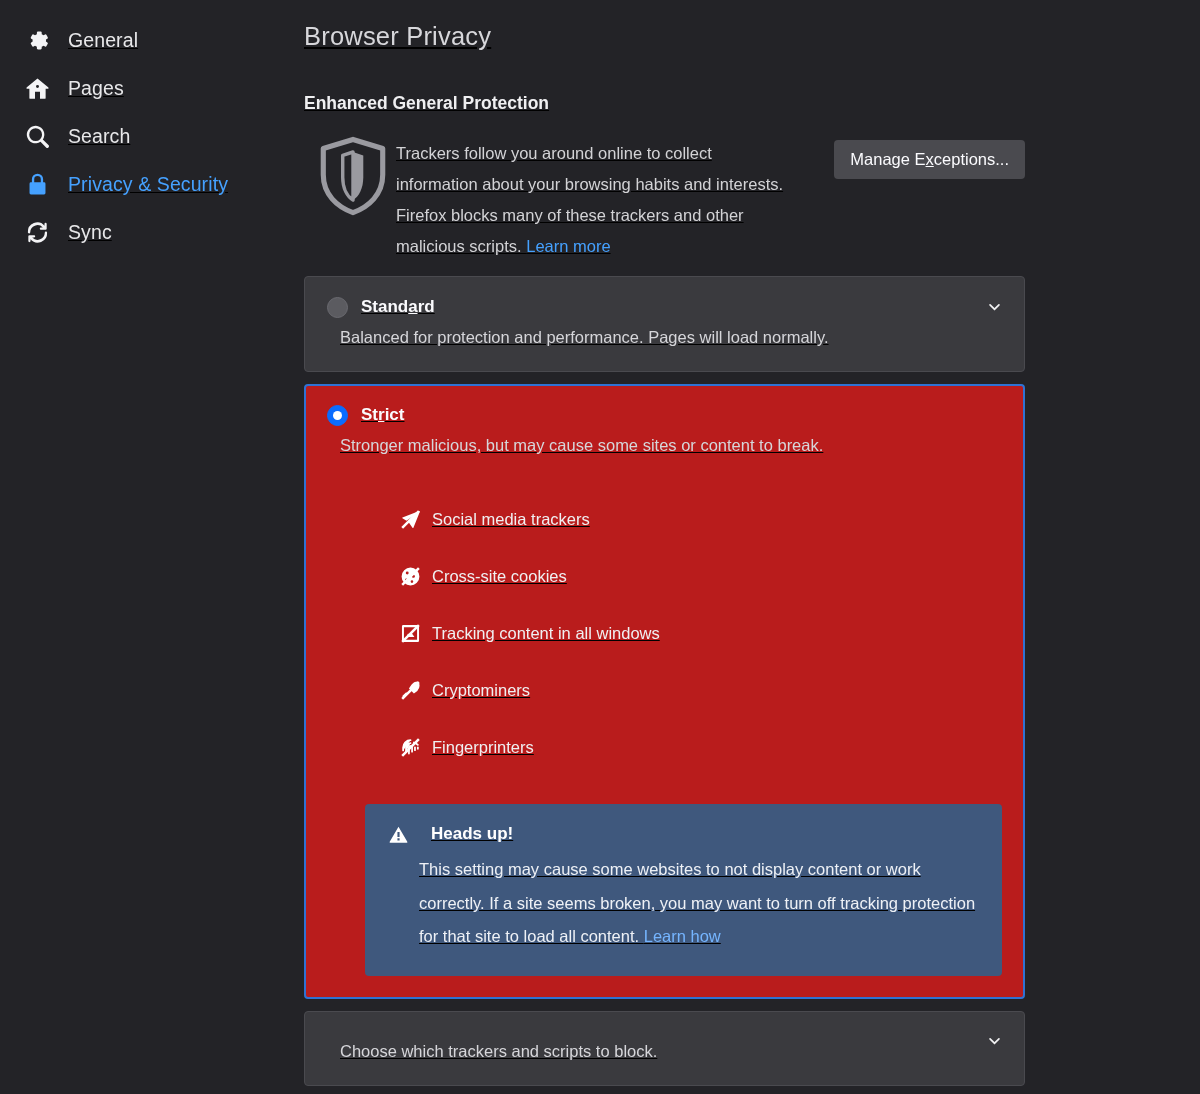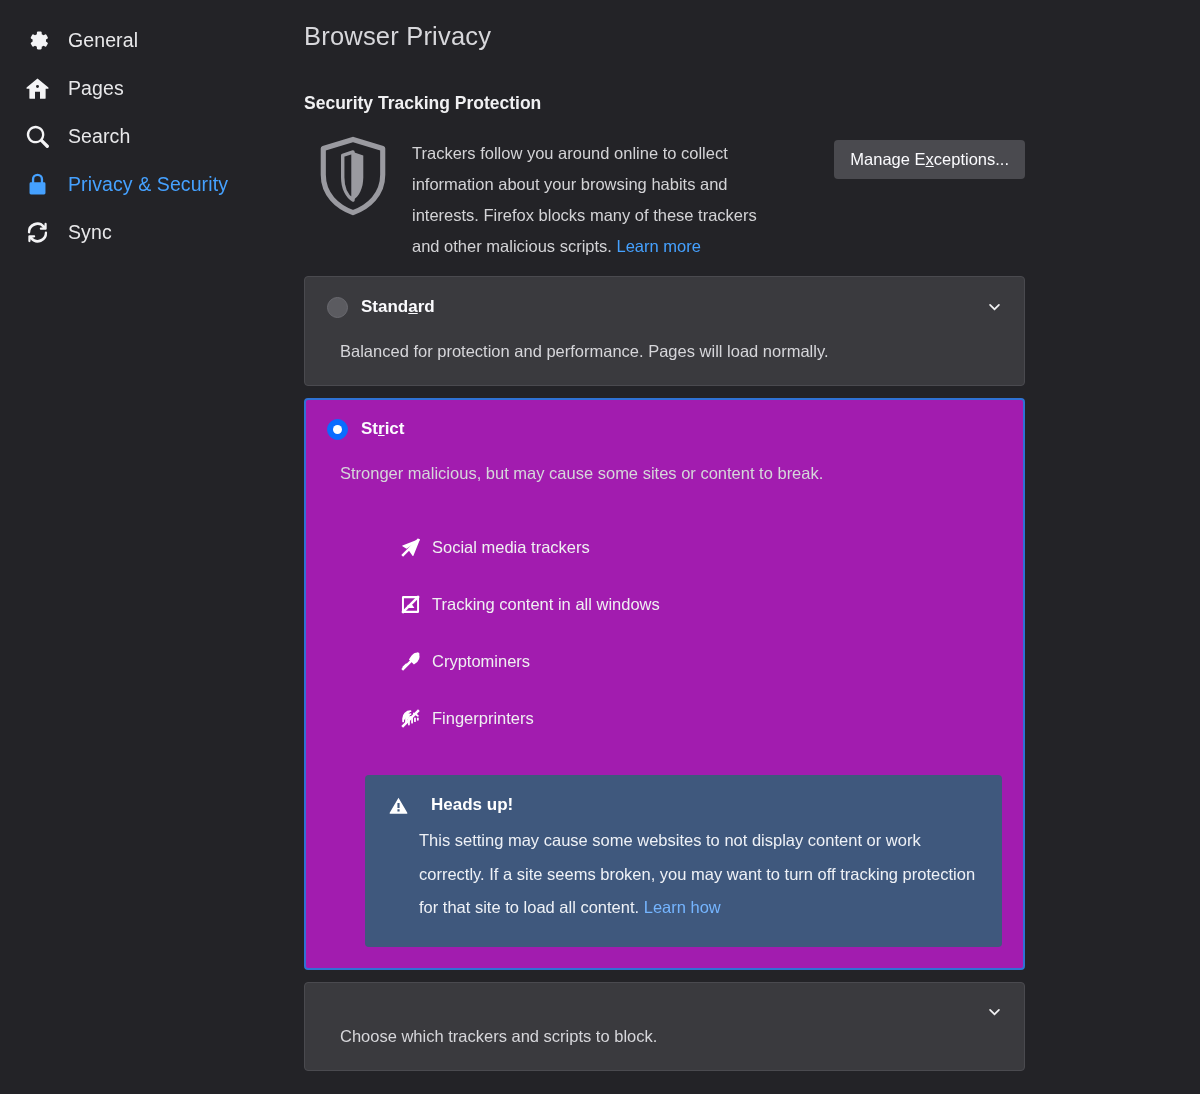--- a/index.html
+++ b/index.html
@@ -2,21 +2,21 @@
 <html><head>
 <meta charset="utf-8">
 <style>
   * { box-sizing: border-box; margin: 0; padding: 0; }
   html, body {
     width: 1200px; height: 1094px;
     background: #232327;
     font-family: "Liberation Sans", sans-serif;
     overflow: hidden;
   }
-  .app { display: flex; width: 1083px; height: 1094px; }
+  .app { display: flex; width: 1083px; height: 1094px; text-decoration: underline; }
 
   
   .sidebar {
     width: 290px; flex: 0 0 290px;
     background: #232327;
     padding-top: 16px;
   }
   .nav-item {
     display: flex; align-items: center;
     height: 48px; padding-left: 24px;
@@ -46,21 +46,21 @@
     margin: 6px 0 0 0;
   }
   .section-title {
     font-size: 17.5px; font-weight: bold; color: #f0f0f2;
     margin: 42px 0 0 0;
   }
 
   
   .intro {
     display: flex; align-items: flex-start;
-    margin-top: 20px; padding-left: 6px; gap: 16px;
+    margin-top: 20px; padding-left: 6px;
   }
   .shield {
     flex: 0 0 86px; width: 86px; height: 86px;
     display: flex; align-items: flex-start; justify-content: center;
     padding-top: 2px;
   }
   .shield svg { width: 74px; height: 80px; display: block; }
   .intro-text {
     flex: 1 1 auto;
     font-size: 16.5px; line-height: 31px; color: #d3d3d6;
@@ -82,42 +82,42 @@
   .card {
     background: #3a3a3e;
     border: 1px solid #4a4a4f;
     border-radius: 4px;
     padding: 20px 22px 22px 22px;
     position: relative;
     margin-bottom: 12px;
     cursor: pointer;
   }
   .card.selected {
-    background: #a21caf;
+    background: #b91c1c;
     border: 2px solid #2f72d4;
     padding: 19px 21px 21px 21px;
   }
   .card-head { display: flex; gap: 13px; }
   .radio {
     width: 21px; height: 21px; border-radius: 50%;
     background: #5b5b60; border: 1px solid #6a6a70;
     flex: 0 0 21px;
   }
   .radio.checked {
     background: #0a6cff; border: 1px solid #0a6cff;
     display: flex; align-items: center; justify-content: center;
   }
   .radio.checked::after {
     content: ""; width: 9px; height: 9px;
     border-radius: 50%; background: #ffffff;
   }
   .card-title { font-size: 17px; font-weight: bold; color: #fbfbfe; }
   .card-desc {
     font-size: 16.5px; color: #d6d6da;
-    margin-top: 21px; margin-left: 13px; line-height: 24px;
+    margin-top: 7px; margin-left: 13px; line-height: 24px;
   }
   .chevron {
     position: absolute; right: 20px; top: 20px;
     width: 20px; height: 20px;
     display: flex; align-items: center; justify-content: center;
   }
   .chevron svg { width: 15px; height: 15px; fill: #f0f0f2; display: block; }
 
   
   .blocked-list { margin: 34px 0 0 72px; }
@@ -201,21 +201,21 @@
           </svg>
       </span>
       <span class="nav-label">Sync</span>
     </div>
 
   </nav>
 
   <main class="main">
 
     <h1 class="page-title">Browser Privacy</h1>
-    <h2 class="section-title">Security Tracking Protection</h2>
+    <h2 class="section-title">Enhanced General Protection</h2>
 
     <div class="intro">
       <div class="shield">
         <svg viewBox="0 0 64 70">
           <path d="M32 3 L58 11 V34 C58 51 46 62 32 67 C18 62 6 51 6 34 V11 Z" fill="none" stroke="#9a9aa0" stroke-width="4.5" stroke-linejoin="round"></path>
           <path d="M32 14 L41 17 V36 C41 46 37 53 32 56 Z" fill="#9a9aa0"></path>
           <path d="M32 14 L23 17 V36 C23 46 27 53 32 56 Z" fill="none" stroke="#9a9aa0" stroke-width="3" stroke-linejoin="round"></path>
         </svg>
       </div>
       <div class="intro-text">
@@ -253,20 +253,29 @@
           <div class="blocked-item">
             <span class="b-icon">
               <svg viewBox="0 0 16 16">
                   <path d="M14.6 1.6 1.9 6.4a.4.4 0 00-.05.72l3.1 1.75 6.05-4.2-4.55 5.2 3.05 4.45a.4.4 0 00.72-.12l4.9-12.1a.4.4 0 00-.52-.5z"></path>
                   <rect x="-1" y="7.1" width="18" height="1.9" transform="rotate(-45 8 8)"></rect>
                 </svg>
             </span>
             <span>Social media trackers</span>
           </div>
 
+          <div class="blocked-item">
+            <span class="b-icon">
+              <svg viewBox="0 0 16 16">
+                  <path d="M8 1.2a6.8 6.8 0 100 13.6A6.8 6.8 0 008 1.2zm-2.5 3a1.1 1.1 0 110 2.2 1.1 1.1 0 010-2.2zm-.6 5.4a1.1 1.1 0 110 2.2 1.1 1.1 0 010-2.2zm4.2 1.3a1 1 0 110 2 1 1 0 010-2zm1.1-4.3a1.2 1.2 0 110 2.4 1.2 1.2 0 010-2.4z"></path>
+                  <rect x="-1" y="7.1" width="18" height="1.9" transform="rotate(-45 8 8)"></rect>
+                </svg>
+            </span>
+            <span>Cross-site cookies</span>
+          </div>
 
           <div class="blocked-item">
             <span class="b-icon">
               <svg viewBox="0 0 16 16">
                   <path d="M13.6 1.6H2.4a.9.9 0 00-.9.9v11a.9.9 0 00.9.9h11.2a.9.9 0 00.9-.9v-11a.9.9 0 00-.9-.9zm-.6 11.2H3V3.2h10v9.6z"></path>
                   <path d="M5 10.6h6L8.7 7.4 7.2 9.2 6.1 8z"></path>
                   <rect x="-1" y="7.1" width="18" height="1.9" transform="rotate(-45 8 8)"></rect>
                 </svg>
             </span>
             <span>Tracking content in all windows</span>

